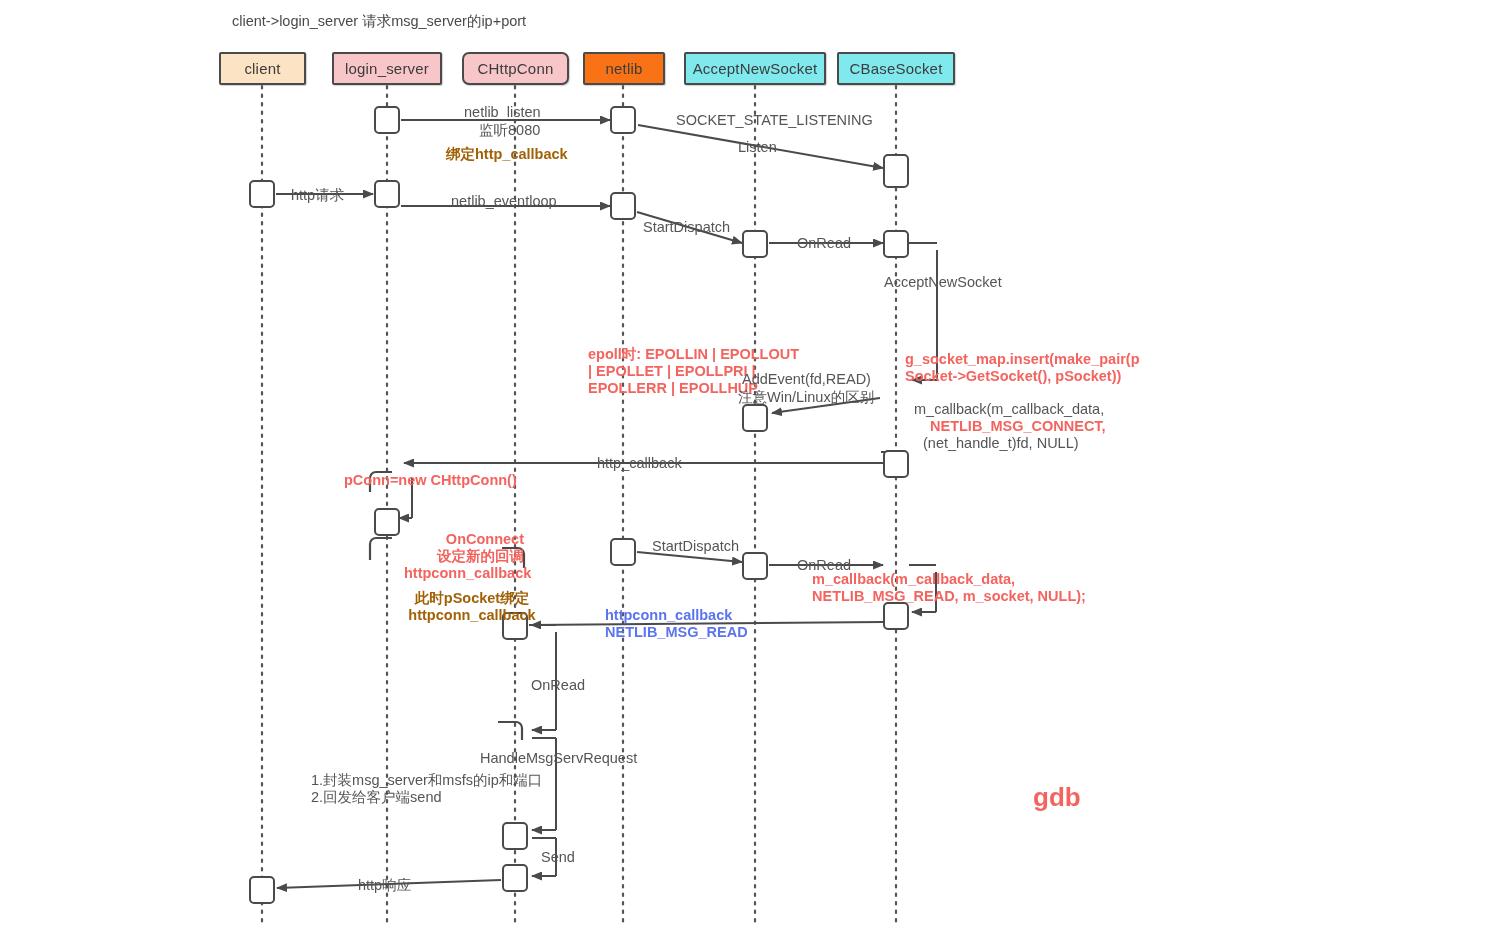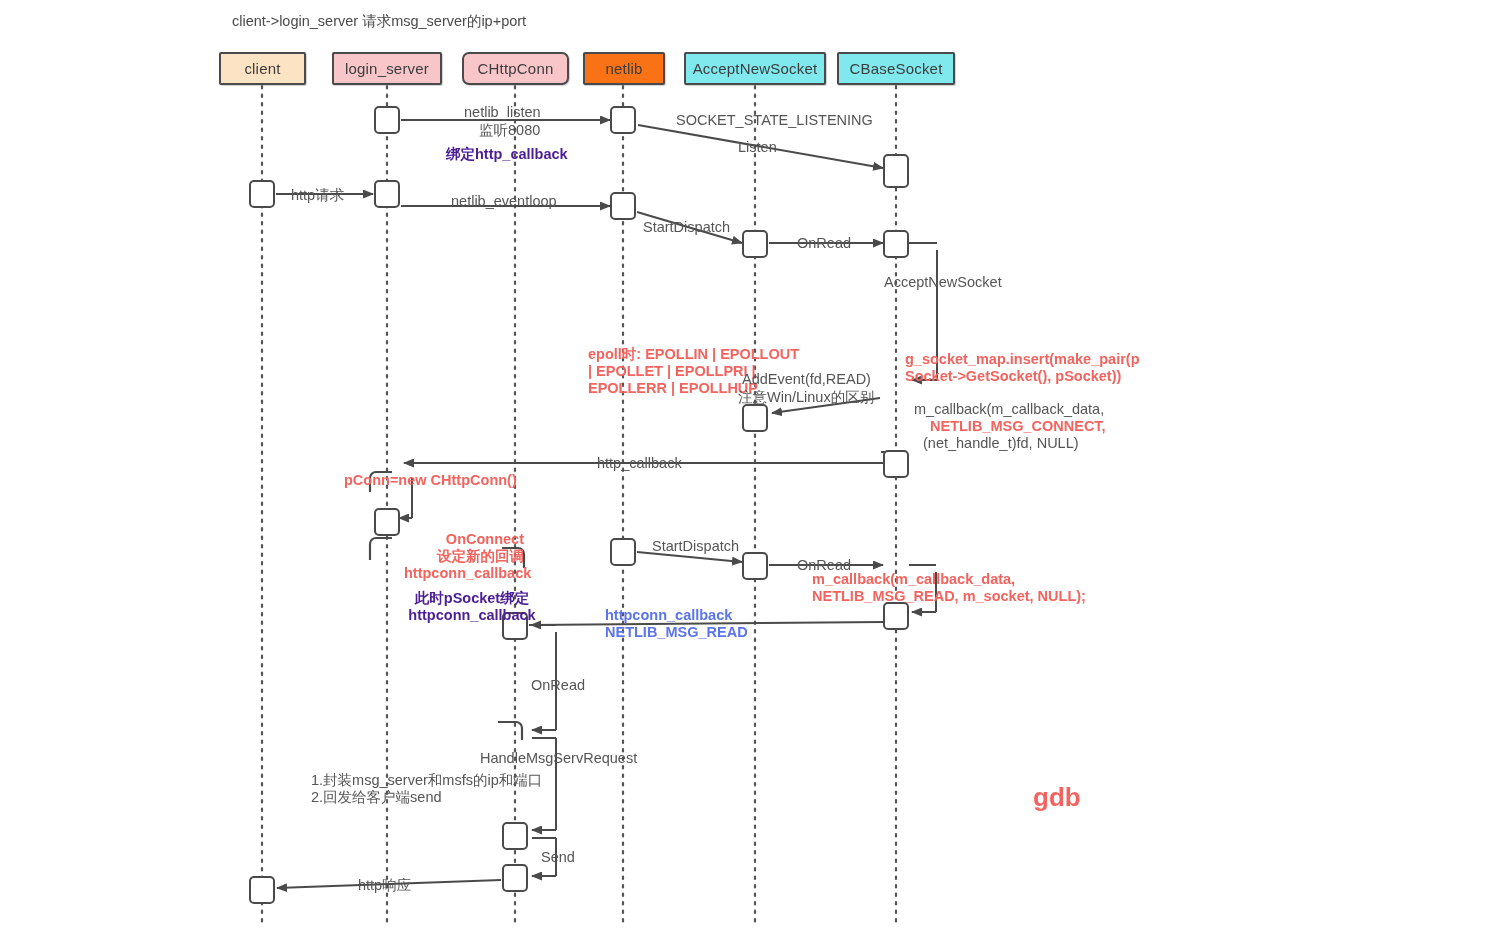--- a/index.html
+++ b/index.html
@@ -49,21 +49,21 @@
     box-sizing: border-box;
   }
   .lbl {
     position: absolute;
     font-size: 14.5px;
     color: #4a4a4a;
     white-space: pre;
     line-height: 17px;
   }
   .lbl.red   { color: #f4645f; font-weight: bold; }
-  .lbl.green { color: #4c1d95; font-weight: bold; }
+  .lbl.green { color: #a16207; font-weight: bold; }
   .lbl.blue  { color: #5b74ef; font-weight: bold; }
   .lbl.gray  { color: #555; }
   .lbl.big   { font-size: 26px; font-weight: bold; }
   .title {
     position: absolute;
     font-size: 14.5px;
     color: #4a4a4a;
     white-space: pre;
   }
 </style>

